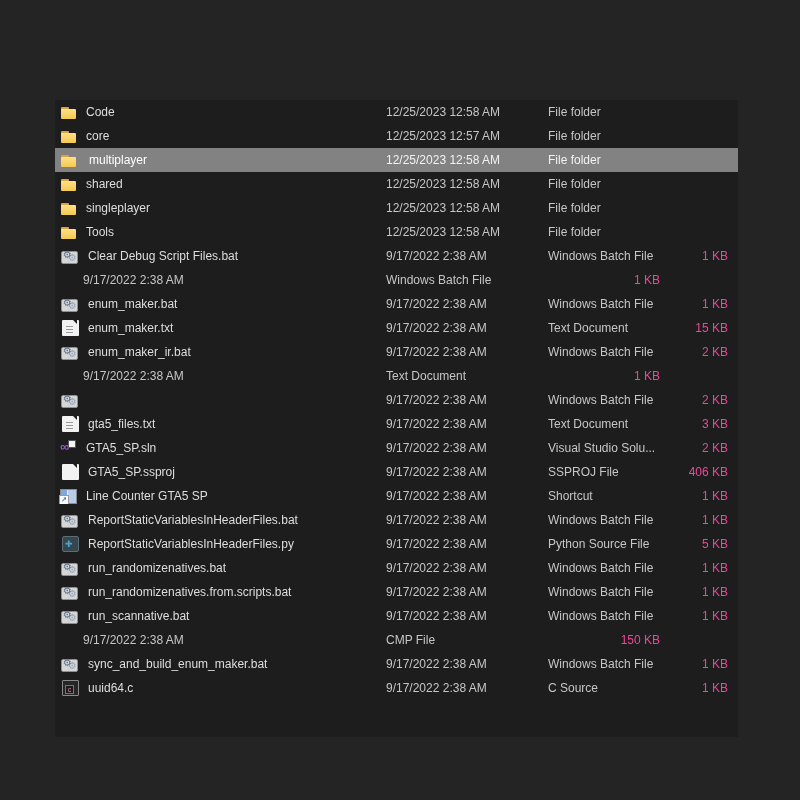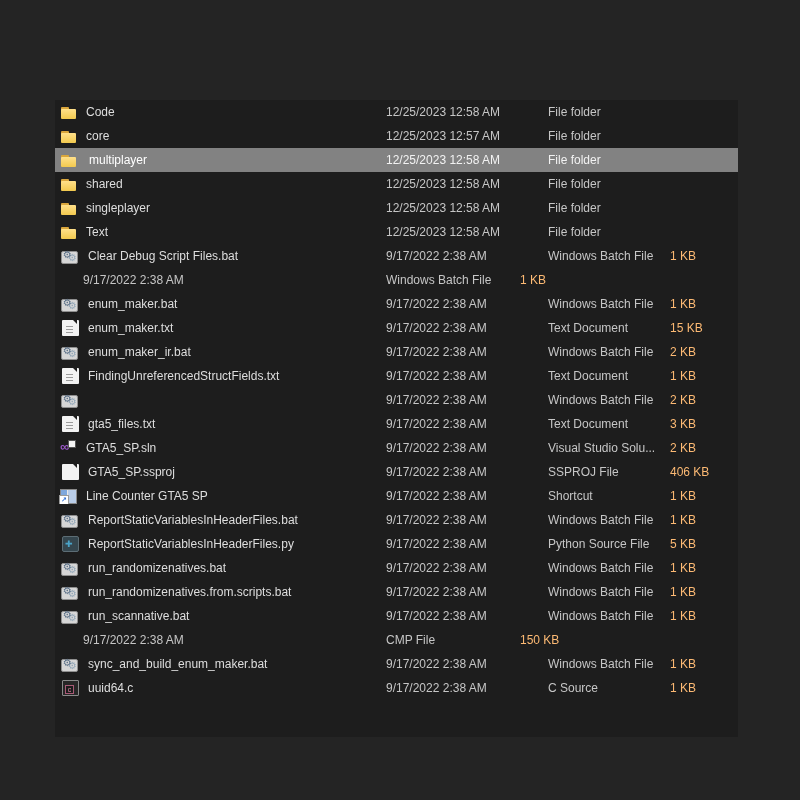--- a/index.html
+++ b/index.html
@@ -4,21 +4,21 @@
 <style>
   html,body{margin:0;padding:0;width:800px;height:800px;overflow:hidden;
     background:#242424;font-family:"Liberation Sans","DejaVu Sans",sans-serif;}
   .panel{position:absolute;left:55px;top:100px;width:683px;height:637px;
     background:#1d1d1d;}
   .row{display:grid;grid-template-columns:303px 162px 150px 1fr;
     height:24px;align-items:center;font-size:12px;color:#d2d2d2;cursor:default;}
   .row .cell-name{display:flex;align-items:center;gap:9px;padding-left:5px;
     color:#dedede;white-space:nowrap;overflow:hidden;}
   .row .cell-date,.row .cell-type{color:#c6c6c6;white-space:nowrap;margin-left:28px;}
-  .row .cell-size{color:#fdba74;padding-right:10px;white-space:nowrap;}
+  .row .cell-size{color:#ec4899;text-align:right;padding-right:10px;white-space:nowrap;}
   .row.selected{background:#828282;}
   .row.selected .cell-name{color:#ffffff;gap:12px;}
   .row.selected .cell-date,.row.selected .cell-type,.row.selected .cell-size{color:#f2f2f2;}
 
   
   .icon{position:relative;width:17px;height:17px;flex:0 0 17px;}
 
   .icon-folder::before{content:"";position:absolute;left:1px;top:3px;width:8px;height:5px;
     background:#d9a63c;border-radius:1px 1px 0 0;}
   .icon-folder::after{content:"";position:absolute;left:1px;top:5px;width:15px;height:10px;
@@ -103,21 +103,21 @@
       <span class="icon icon-folder"></span>
       <span>singleplayer</span>
     </span>
     <span class="cell-date">12/25/2023 12:58 AM</span>
     <span class="cell-type">File folder</span>
     <span class="cell-size"></span>
   </div>
       <div class="row">
     <span class="cell-name">
       <span class="icon icon-folder"></span>
-      <span>Text</span>
+      <span>Tools</span>
     </span>
     <span class="cell-date">12/25/2023 12:58 AM</span>
     <span class="cell-type">File folder</span>
     <span class="cell-size"></span>
   </div>
       <div class="row">
     <span class="cell-name">
       <span class="icon icon-bat"></span>
       <span>Clear Debug Script Files.bat</span>
     </span>
@@ -151,24 +151,20 @@
       <div class="row">
     <span class="cell-name">
       <span class="icon icon-bat"></span>
       <span>enum_maker_ir.bat</span>
     </span>
     <span class="cell-date">9/17/2022 2:38 AM</span>
     <span class="cell-type">Windows Batch File</span>
     <span class="cell-size">2 KB</span>
   </div>
       <div class="row">
-    <span class="cell-name">
-      <span class="icon icon-page icon-txt"></span>
-      <span>FindingUnreferencedStructFields.txt</span>
-    </span>
     <span class="cell-date">9/17/2022 2:38 AM</span>
     <span class="cell-type">Text Document</span>
     <span class="cell-size">1 KB</span>
   </div>
       <div class="row">
     <span class="cell-name">
       <span class="icon icon-bat"></span>
     </span>
     <span class="cell-date">9/17/2022 2:38 AM</span>
     <span class="cell-type">Windows Batch File</span>

